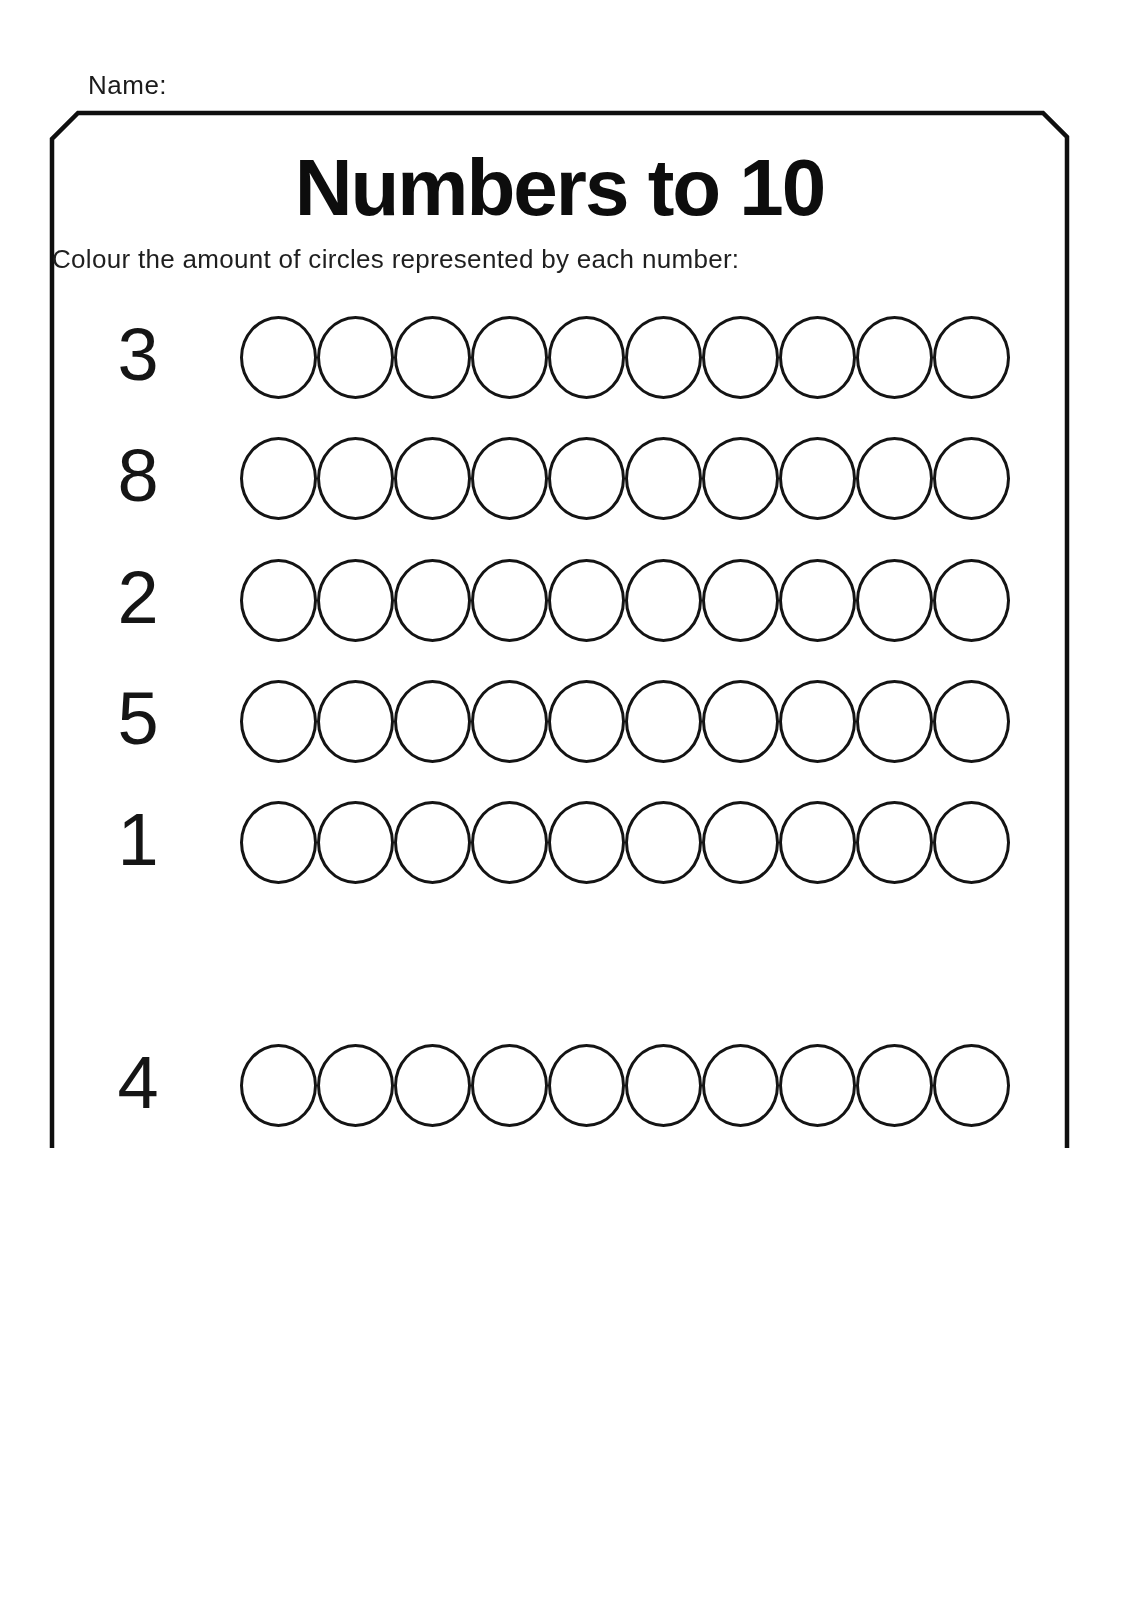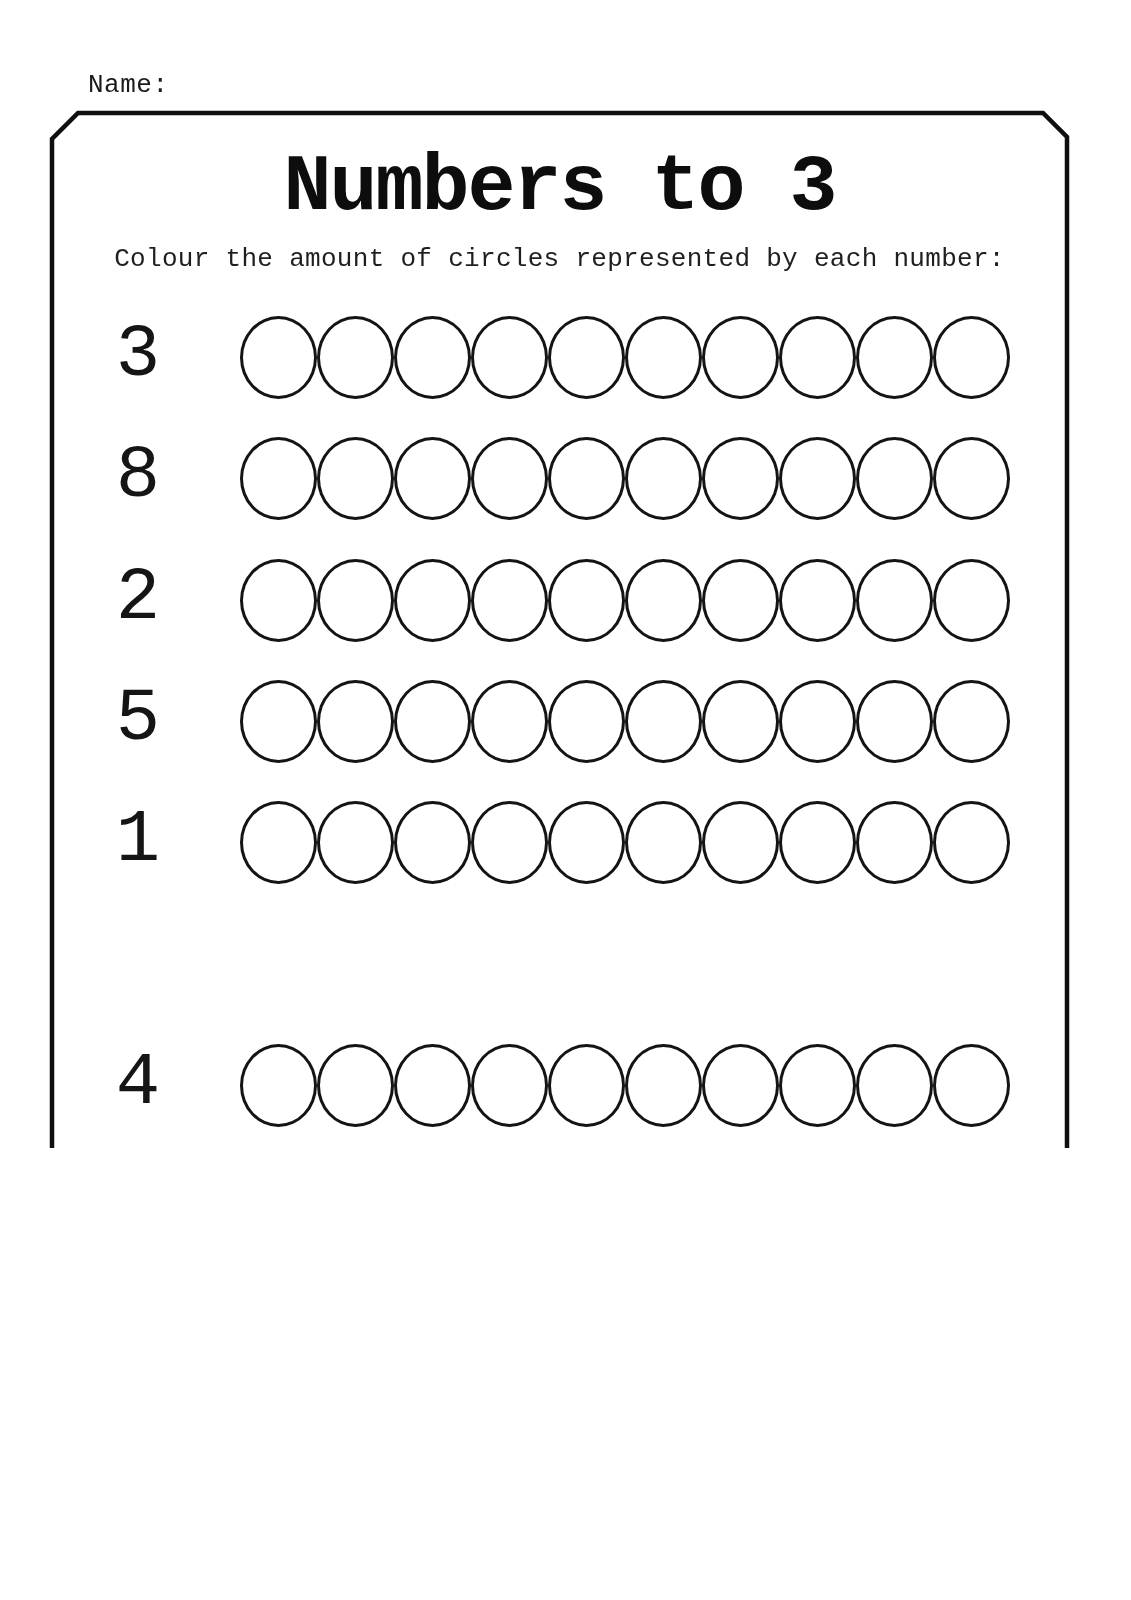--- a/index.html
+++ b/index.html
@@ -5,21 +5,21 @@
   html, body {
     margin: 0;
     padding: 0;
     background: #ffffff;
   }
   .page {
     position: relative;
     width: 1131px;
     height: 1148px;
     background: #ffffff;
-    font-family: Liberation Mono, monospace;
+    font-family: Liberation Sans, sans-serif;
     color: #111111;
     overflow: hidden;
   }
   .name-label {
     position: absolute;
     left: 88px;
     top: 70px;
     font-size: 26px;
     letter-spacing: 0.5px;
     color: #1b1b1b;
@@ -42,21 +42,20 @@
     font-weight: 800;
     letter-spacing: -2px;
     line-height: 1;
     color: #0d0d0d;
   }
   .subtitle {
     position: absolute;
     left: 52px;
     top: 244px;
     width: 1015px;
-    text-align: center;
     font-size: 26px;
     letter-spacing: 0.3px;
     color: #1f1f1f;
   }
   .rows-host {
     position: absolute;
     left: 0;
     top: 0;
     width: 1131px;
     height: 1600px;
@@ -103,21 +102,21 @@
 <body>
 
 <div class="page">
 
   <div class="name-label">Name:</div>
 
   <svg class="frame-svg" viewBox="0 0 1131 1600" xmlns="http://www.w3.org/2000/svg">
     <polygon points="78,113 1043,113 1067,137 1067,1507 1043,1531 78,1531 52,1507 52,139" fill="none" stroke="#0f0f0f" stroke-width="4.5"></polygon>
   </svg>
 
-  <div class="title">Numbers to 3</div>
+  <div class="title">Numbers to 10</div>
 
   <div class="subtitle">Colour the amount of circles represented by each number:</div>
 
   <div class="rows-host">
     <div class="row" style="top: 316px;">
       <div class="row-number">3</div>
       <div class="circles">
           <div class="circle"></div>
           <div class="circle"></div>
           <div class="circle"></div>

